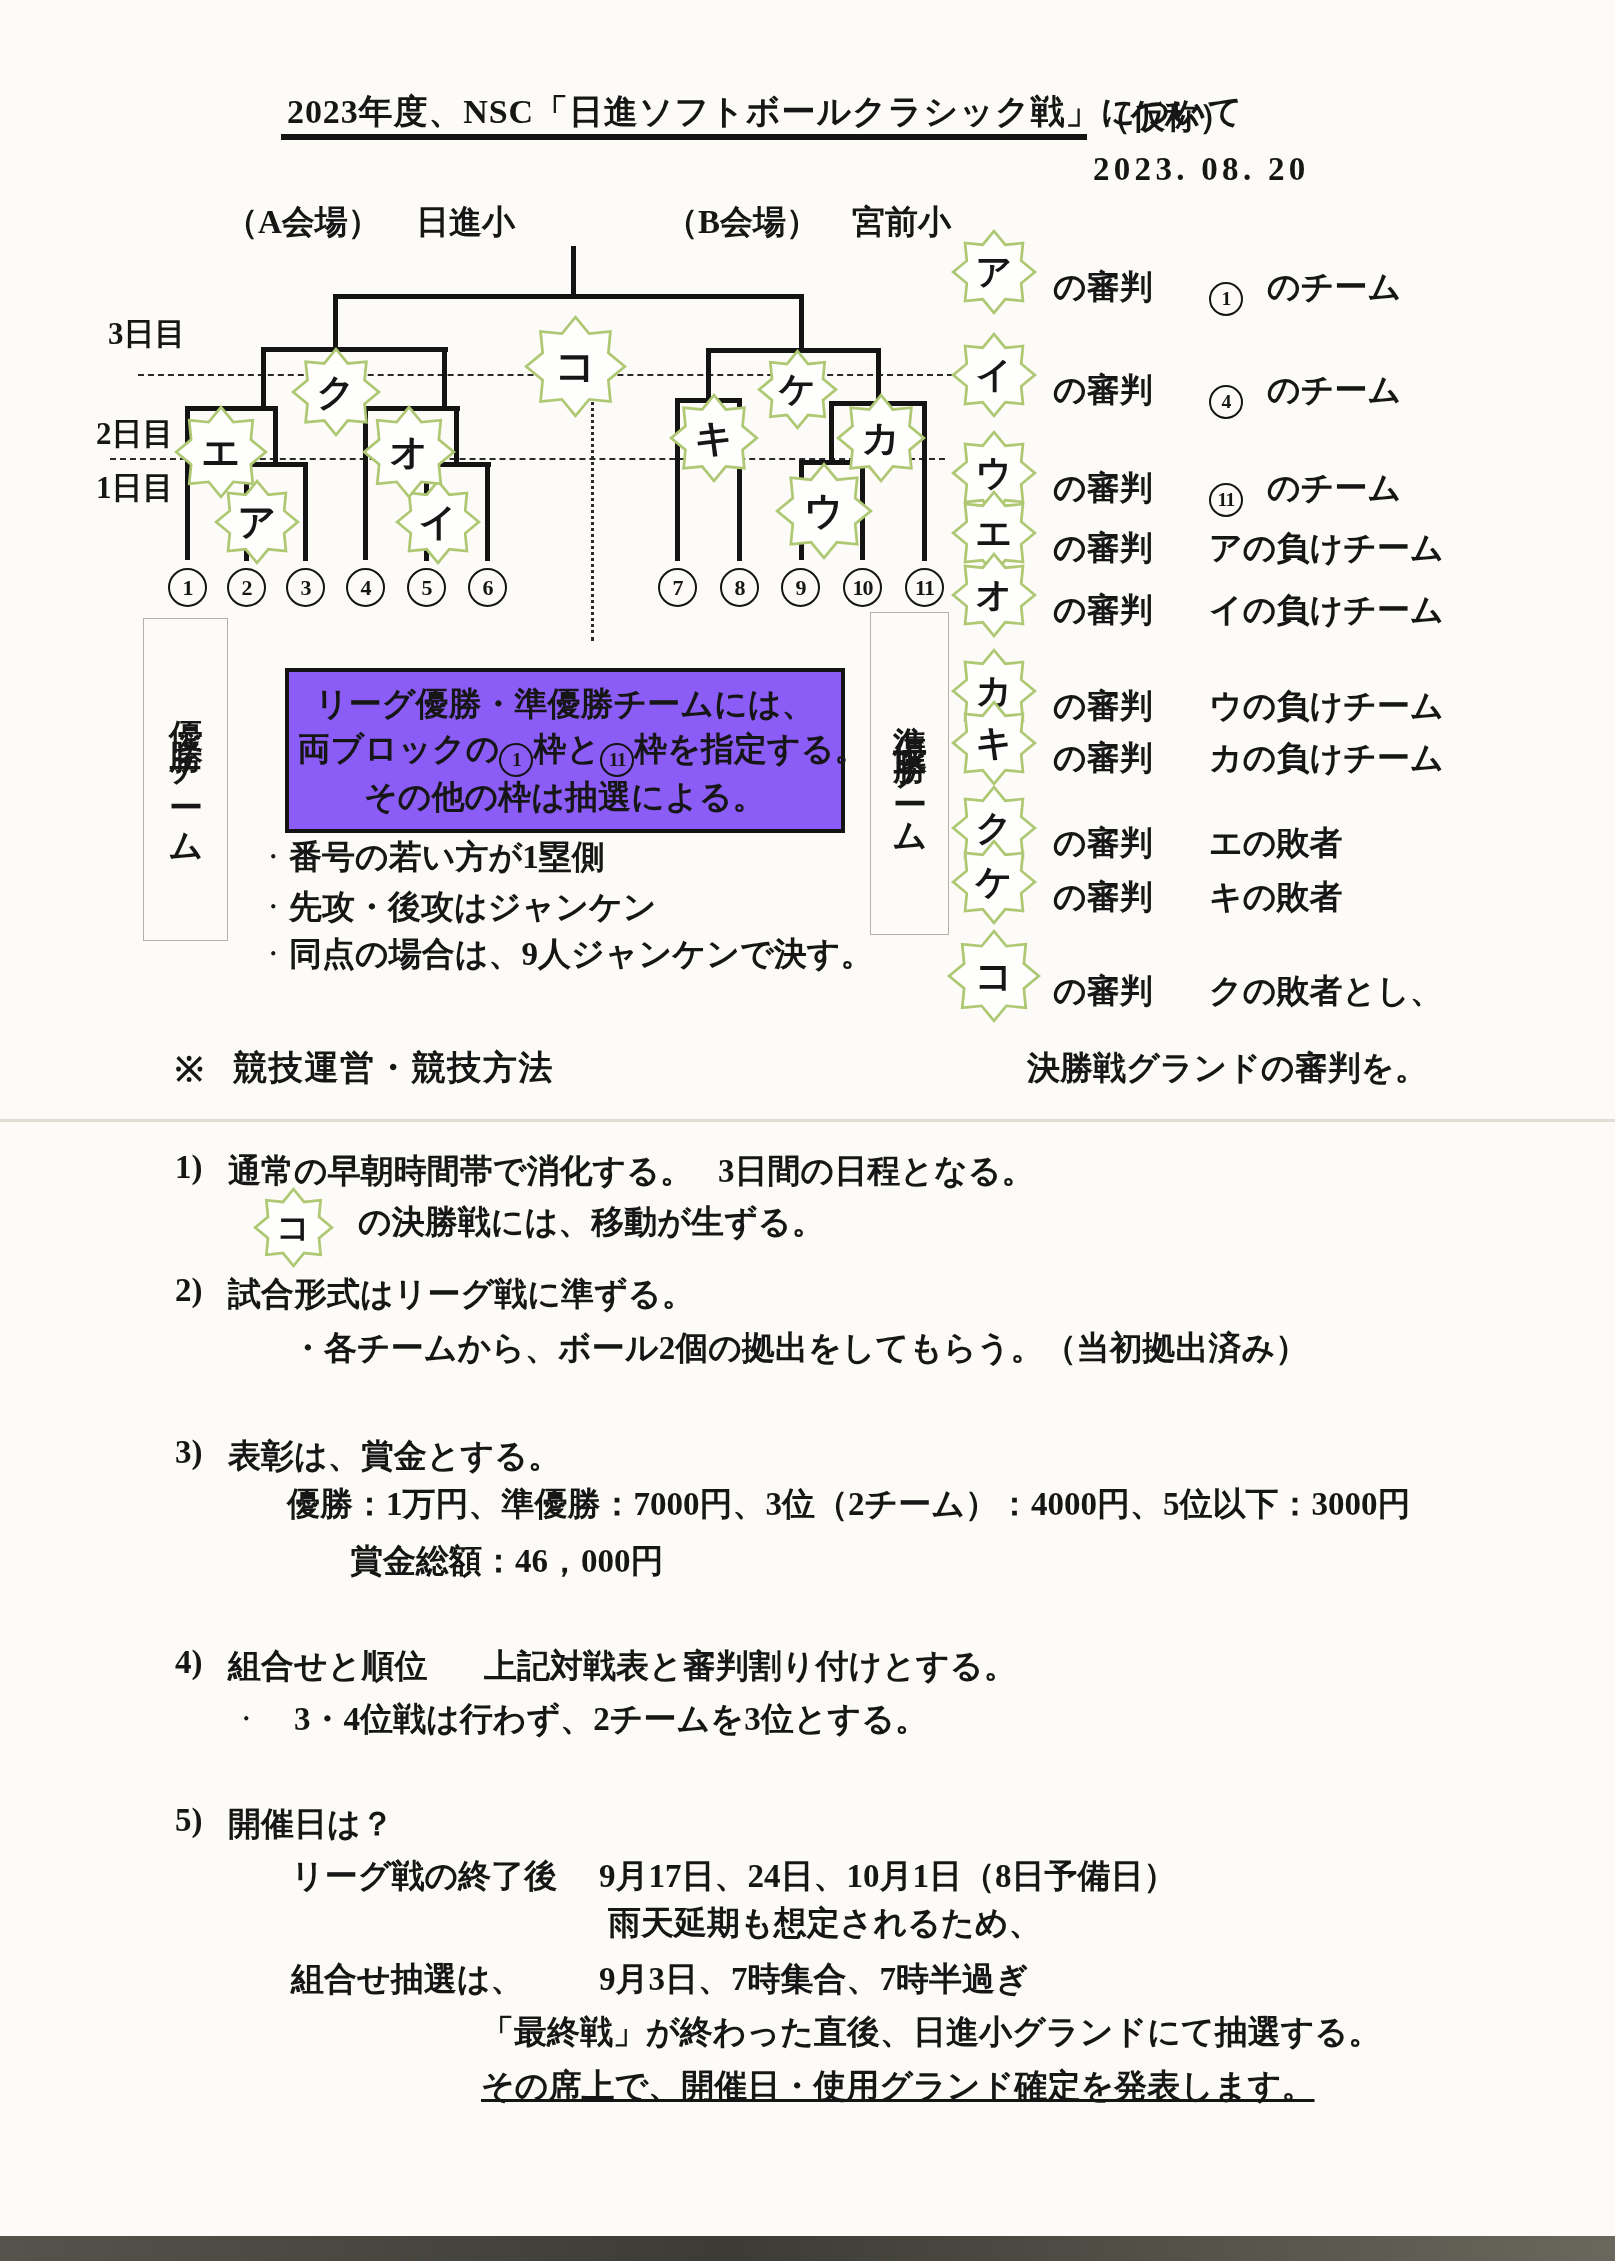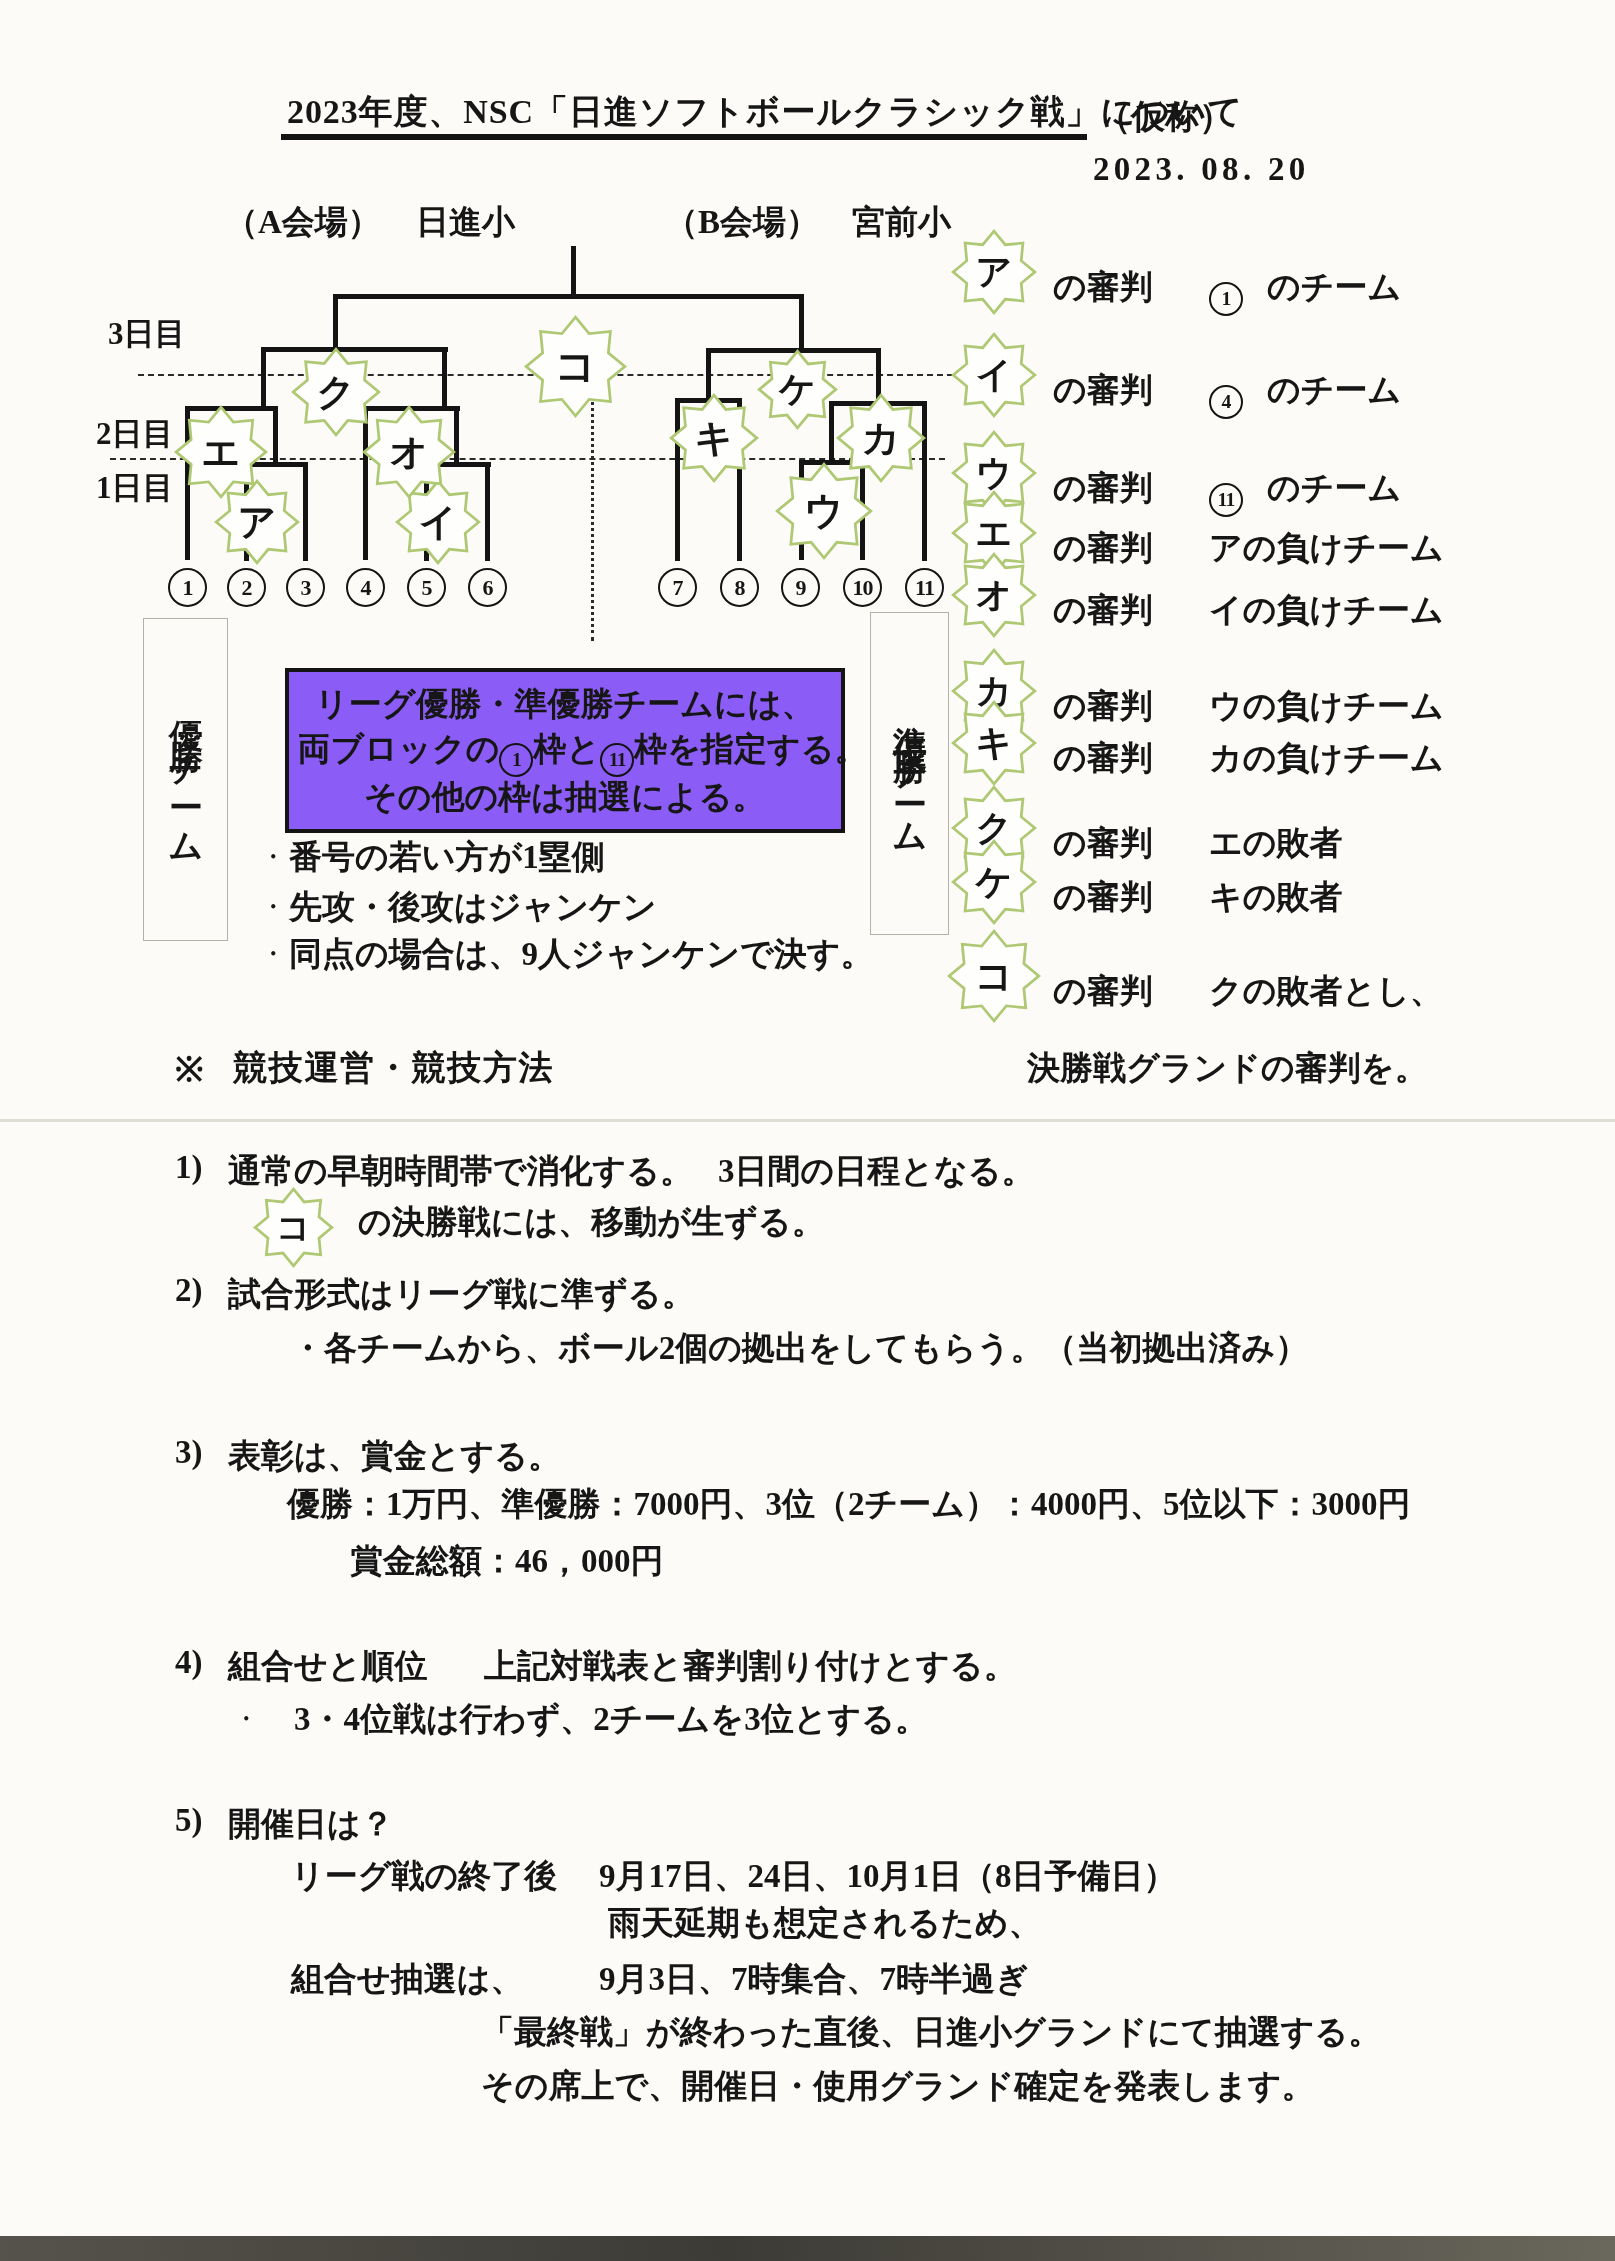--- a/index.html
+++ b/index.html
@@ -242,18 +242,18 @@
   <div class="abs t38" style="left:294px; top:1697px;">3・4位戦は行わず、2チームを3位とする。</div>
 
   <div class="abs t38" style="left:175px; top:1802px;">5)</div>
   <div class="abs t38" style="left:228px; top:1802px;">開催日は？</div>
   <div class="abs t38" style="left:291px; top:1854px;">リーグ戦の終了後</div>
   <div class="abs t38" style="left:599px; top:1854px;">9月17日、24日、10月1日（8日予備日）</div>
   <div class="abs t38" style="left:608px; top:1901px;">雨天延期も想定されるため、</div>
   <div class="abs t38" style="left:291px; top:1957px;">組合せ抽選は、</div>
   <div class="abs t38" style="left:599px; top:1957px;">9月3日、7時集合、7時半過ぎ</div>
   <div class="abs t38" style="left:481px; top:2010px;">「最終戦」が終わった直後、日進小グランドにて抽選する。</div>
-  <div class="abs t38" style="left:481px; top:2064px;">その席上で、開催日・使用グランド確定を発表します。</div>
+  <div class="abs t38" style="left:481px; top:2064px;text-decoration:underline;">その席上で、開催日・使用グランド確定を発表します。</div>
 
   <div class="botbar" style="top:2236px; height:26px;"></div>
 
 </div>
 
 
 </body></html>

